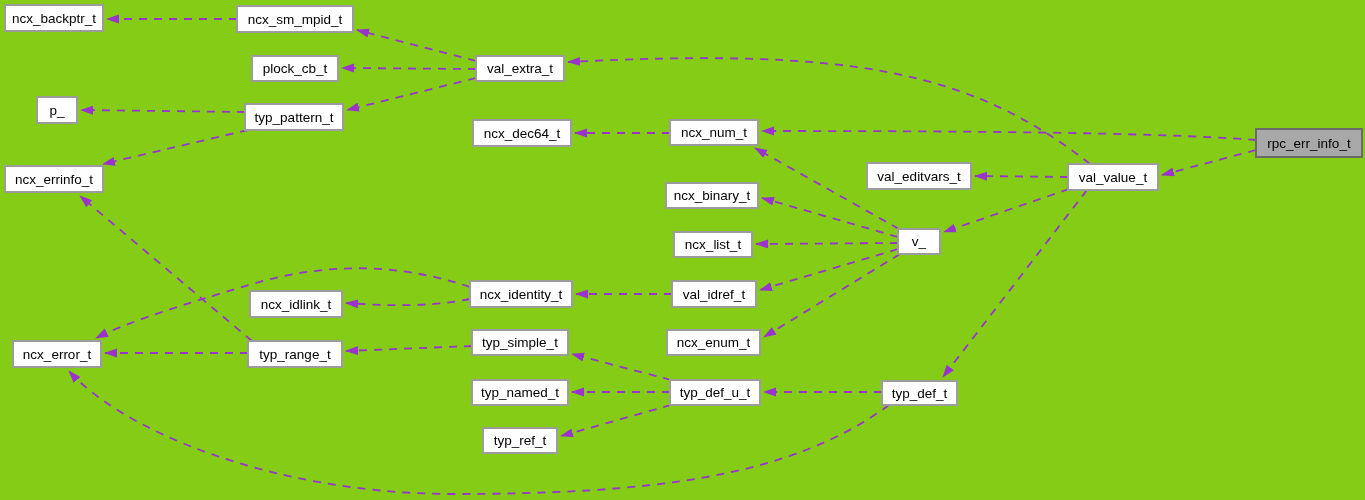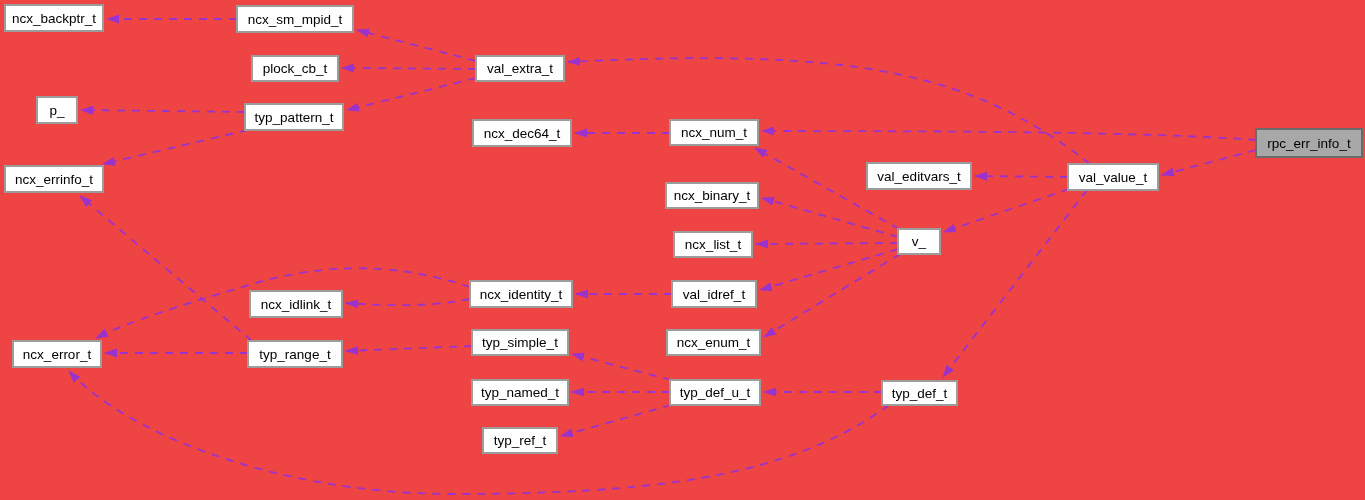--- a/index.html
+++ b/index.html
@@ -21,21 +21,21 @@
   }
   .node-label {
     font-family: "Liberation Sans", "DejaVu Sans", sans-serif;
     font-size: 13.5px;
     fill: #000000;
   }
 </style>
 </head>
 <body>
 
-<div class="stage" style="background: #ef4444;">
+<div class="stage" style="background: #84cc16;">
   <svg id="graph" width="1365" height="500" viewBox="0 0 1365 500" xmlns="http://www.w3.org/2000/svg">
     <defs>
       <marker id="arrow" markerUnits="userSpaceOnUse" markerWidth="15" markerHeight="12" refX="12" refY="4.5" orient="auto">
         <path id="arrowhead-path" d="M0,0 L13,4.5 L0,9 z" fill="#9a32cd"></path>
       </marker>
     </defs>
   <path d="M237,19 L107,19" class="edge" stroke="#9a32cd" marker-end="url(#arrow)"></path>
       <path d="M476,61 L357,30" class="edge" stroke="#9a32cd" marker-end="url(#arrow)"></path>
       <path d="M476,69 L342,68" class="edge" stroke="#9a32cd" marker-end="url(#arrow)"></path>
       <path d="M476,78 L347,110" class="edge" stroke="#9a32cd" marker-end="url(#arrow)"></path>

